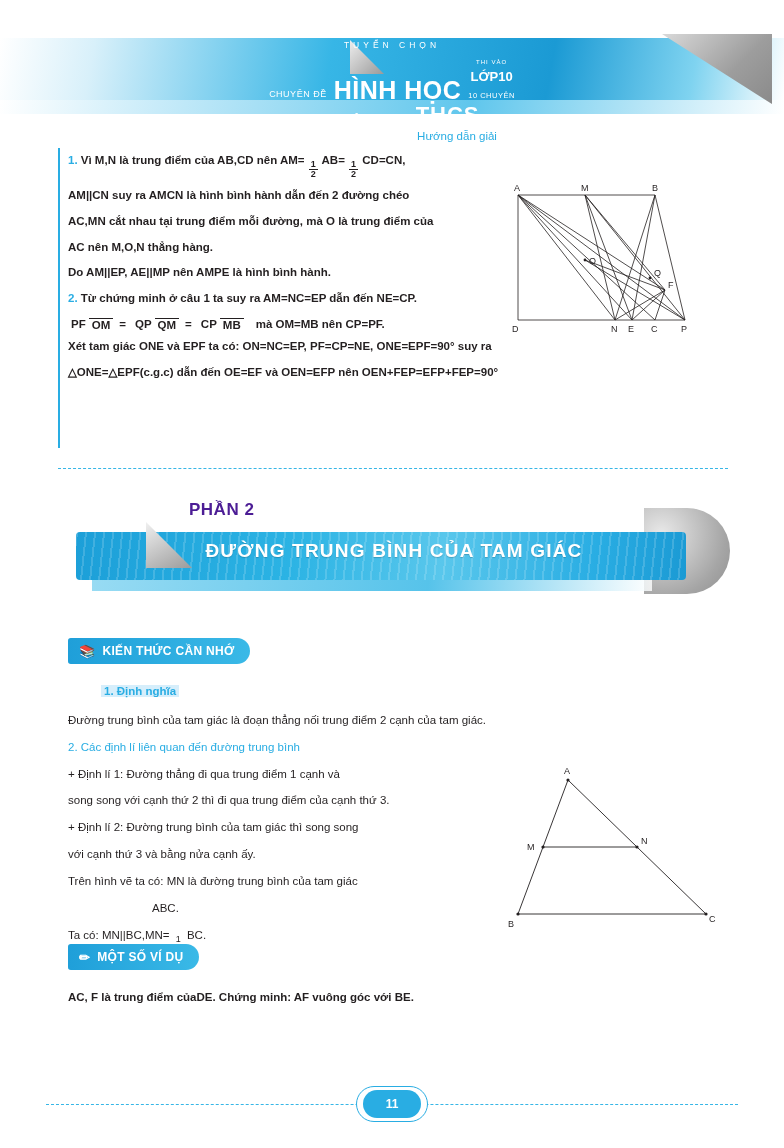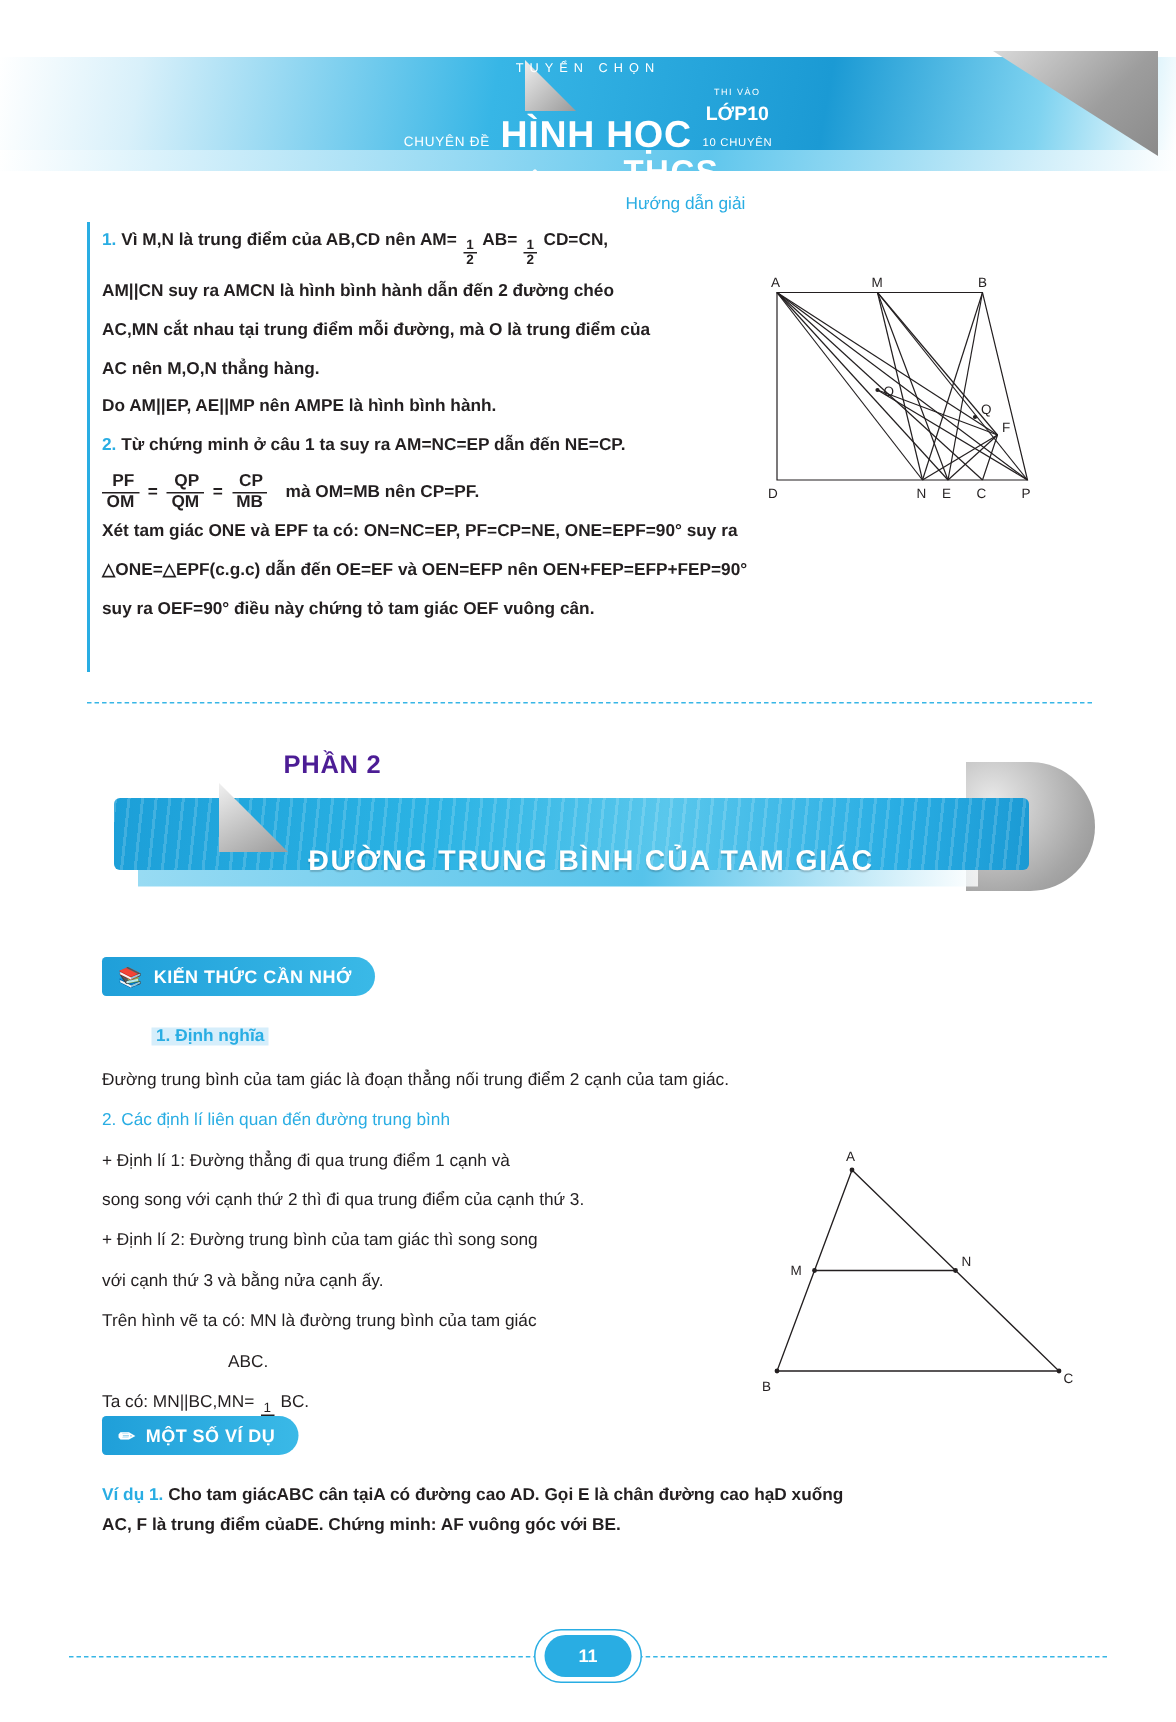--- a/index.html
+++ b/index.html
@@ -148,22 +148,22 @@
   .frac-eq {
     display: flex;
     align-items: center;
     gap: 6px;
     font-weight: bold;
     font-size: 11.5px;
     margin: 2px 0 4px 0;
   }
   .fr {
     display: inline-flex;
-    flex-direction: column;
-    align-items: flex-end;
+    flex-direction: row;
+    align-items: flex-start;
     line-height: 1.15;
   }
   .fr .t { padding: 0 3px; }
   .fr .b { border-top: 1.2px solid #231f20; padding: 0 3px; }
   .note-inline { font-weight: bold; margin-left: 6px; }
 
   
   .fig1 {
     position: absolute;
     left: 510px; top: 180px;
@@ -230,21 +230,20 @@
   }
   .part2-title {
     position: absolute;
     left: 0; right: 0; top: 54px;
     text-align: center;
     color: #ffffff;
     font-size: 19px;
     font-weight: bold;
     letter-spacing: 1.2px;
     text-shadow: 0 1px 1px rgba(0,0,0,.18);
-    margin-top: 24px;
   }
 
   
   .pill {
     position: absolute;
     display: inline-flex;
     align-items: center;
     gap: 7px;
     height: 26px;
     padding: 0 16px 0 11px;
@@ -408,21 +407,20 @@
       <span>=</span>
       <span class="fr">
         <span class="t">CP</span>
         <span class="b">MB</span>
       </span>
       <span class="note-inline">mà OM=MB nên CP=PF.</span>
     </div>
 
     <div class="p">Xét tam giác ONE và EPF ta có: ON=NC=EP, PF=CP=NE, ONE=EPF=90° suy ra</div>
     <div class="p">△ONE=△EPF(c.g.c) dẫn đến OE=EF và OEN=EFP nên OEN+FEP=EFP+FEP=90°</div>
-    <div class="p">suy ra OEF=90° điều này chứng tỏ tam giác OEF vuông cân.</div>
   </div>
 
   <div class="fig1">
     <svg width="230" height="165" viewBox="0 0 230 165">
       <g stroke="#231f20" stroke-width="0.8" fill="none">
 
         <path d="M8,15 L145,15 L175,140 L8,140 Z"></path>
 
         <line x1="75" y1="15" x2="105" y2="140"></line>
 
@@ -528,27 +526,20 @@
     </svg>
   </div>
 
   <div class="pill" style="left:68px; top:944px;">
     <span class="pi">✏</span>
     <span>MỘT SỐ VÍ DỤ</span>
   </div>
 
   <div class="ex-block">
     <div>
-      <span class="ex-lbl">Ví dụ 1.</span>
-      <span>Cho tam giác</span><span>ABC</span>
-      <span>cân tại</span><span>A</span>
-      <span>có đường cao AD. Gọi E là chân đường cao hạ</span><span>D</span>
-      <span>xuống</span>
-    </div>
-    <div>
       <span>AC,</span>
       <span>F</span>
       <span>là trung điểm của</span><span>DE</span><span>. Chứng minh: AF</span>
       <span>vuông góc với BE.</span>
     </div>
   </div>
 
   <div class="footer">
     <div class="footer-line"></div>
     <div class="footer-badge-wrap"></div>

